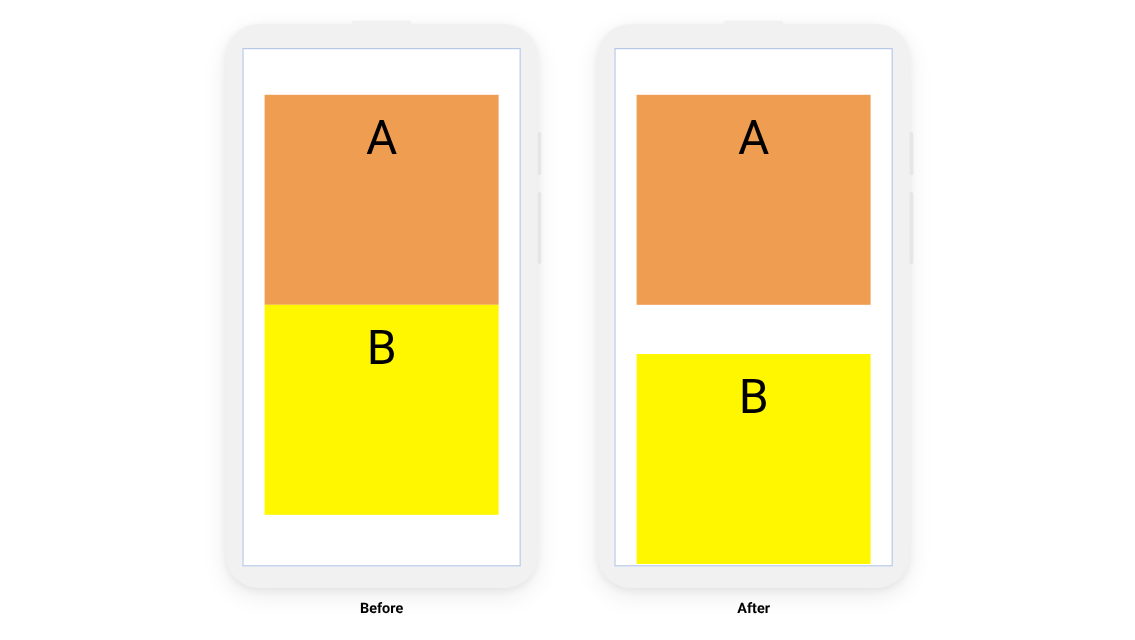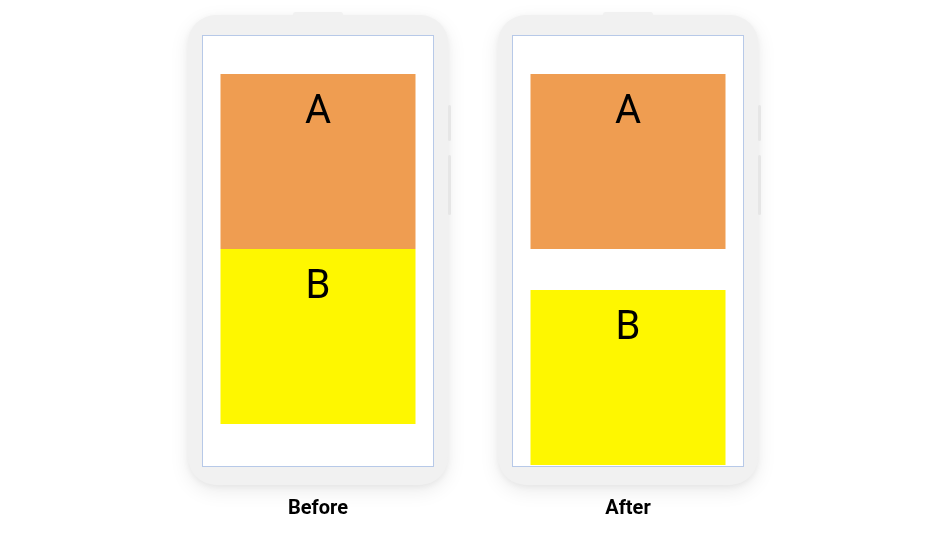--- a/index.html
+++ b/index.html
@@ -74,21 +74,21 @@
       justify-content: center;
       padding-top: 12px;
       font-size: 40px;
       font-weight: 400;
       color: #000;
     }
     .box-a { background: #ef9d51; }
     .box-b { background: #fef700; }
     .caption {
       margin-top: 10px;
-      font-size: 20px;
+      font-size: 12px;
       font-weight: 700;
       color: #000;
       text-align: left;
     }
   </style>
 </head>
 <body>
 
 <div class="phone-wrapper">
   <div class="phone">

